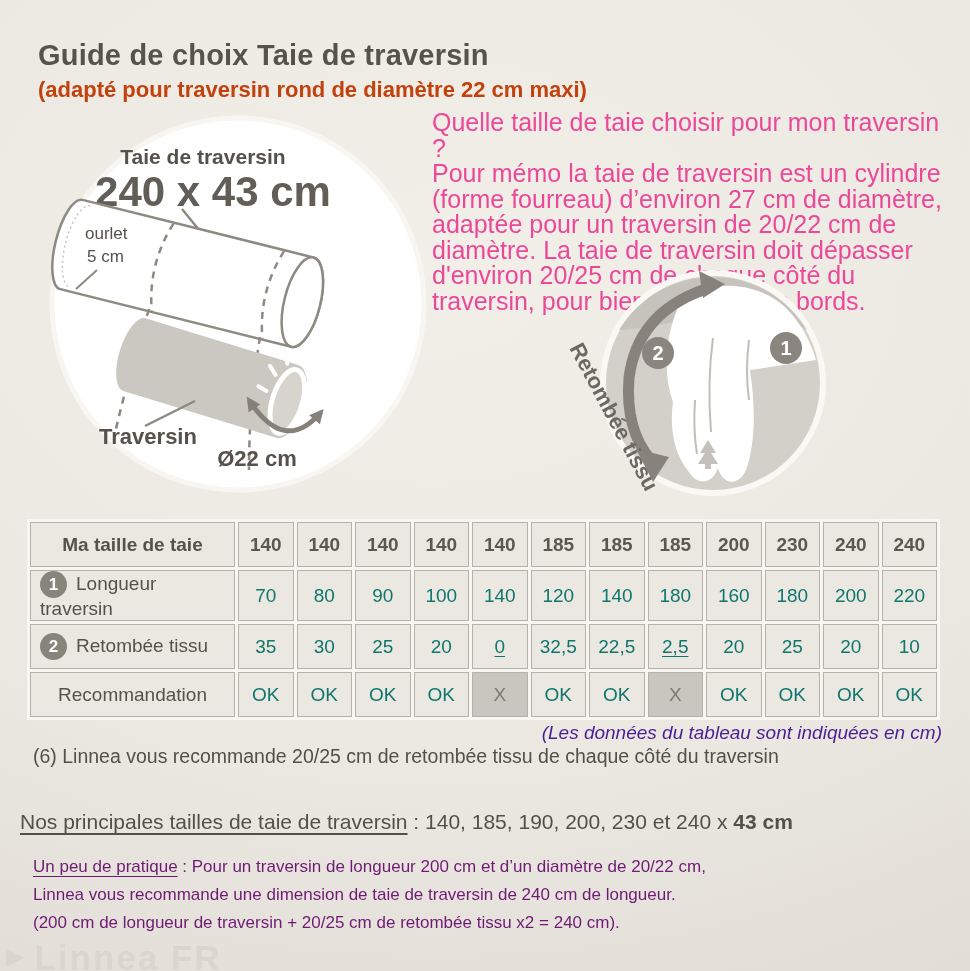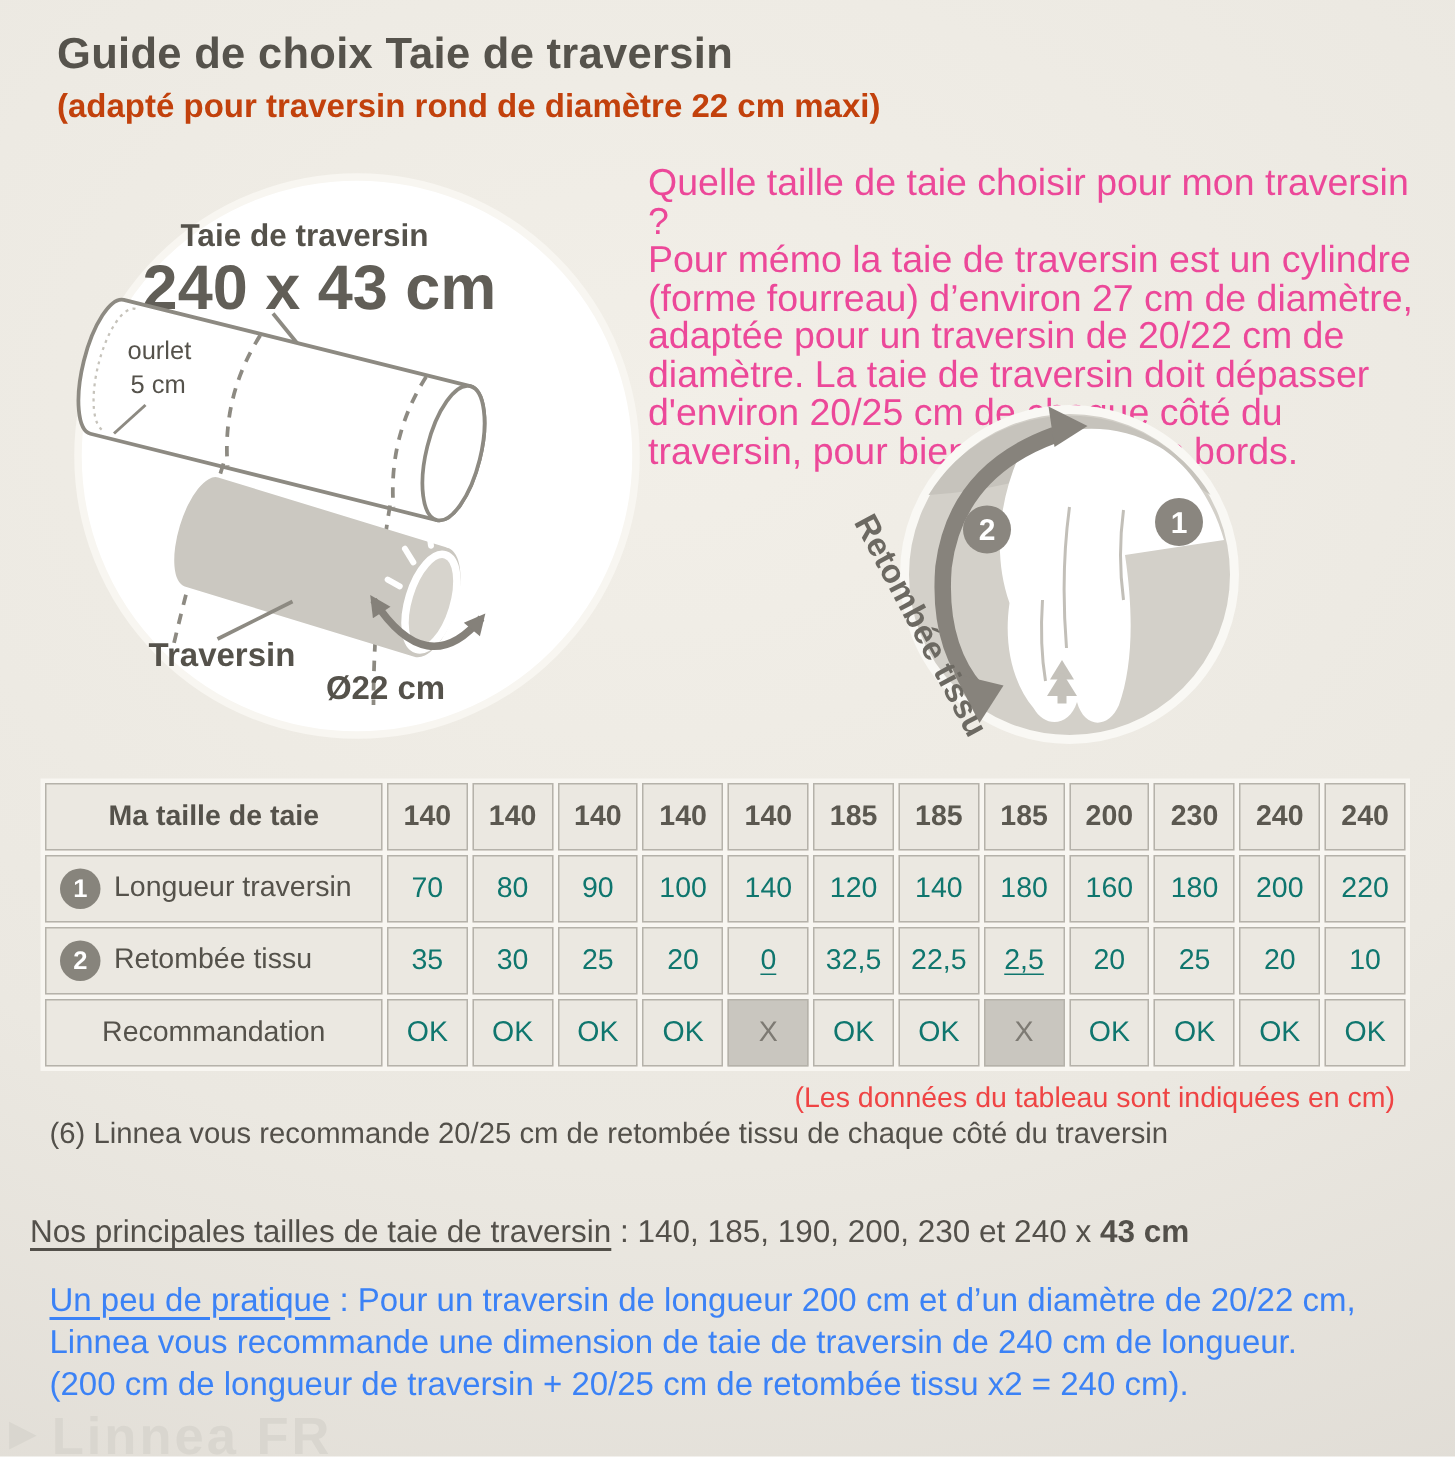--- a/index.html
+++ b/index.html
@@ -6,50 +6,50 @@
   html,body { width:970px; height:971px; }
   body {
     font-family:"Liberation Sans","DejaVu Sans",sans-serif;
     color:#55524b;
     background:radial-gradient(ellipse 130% 95% at 45% 28%, #f2efe8 0%, #ebe8e1 55%, #ddd9d2 100%);
     overflow:hidden; position:relative;
   }
   .page { position:absolute; inset:0; }
   
   .hdr { position:absolute; left:38px; top:20px; }
-  .hdr h1 { font-size:29px; font-weight:bold; color:#56534c; letter-spacing:.2px; }
+  .hdr h1 { font-size:29px; font-weight:bold; color:#56534c; letter-spacing:.2px;margin-top:19px; }
   .hdr h2 { font-size:22px; font-weight:bold; color:#c2410c; margin-top:5px; }
   
   .intro { position:absolute; left:432px; top:110px; width:514px; font-size:25px; line-height:25.5px; color:#ec4899; }
   
   .svg-abs { position:absolute; }
   #taieSvg { left:45px; top:108px; }
   #retSvg  { left:553px; top:250px; }
   
   .size-table { position:absolute; left:27px; top:519px; width:913px;
     border-collapse:separate; border-spacing:3px; background:#f8f6f1; table-layout:fixed; }
   .size-table td { border:1px solid #b5b2aa; background:#ebe8e1; height:45px;
     text-align:center; font-size:19px; color:#0f766e; overflow:hidden; }
-  .size-table td.label-cell { width:225px; color:#55524b; }
+  .size-table td.label-cell { width:205px; color:#55524b; }
   .size-table td.bold-label { font-weight:bold; }
   .size-table td.with-badge { text-align:left; padding-left:9px; }
   .size-table td.head-val { font-weight:bold; color:#5b5850; }
   .size-table td.bad { background:#c9c6bf; color:#7d7a73; }
   .size-table td.underline { text-decoration:underline; text-underline-offset:3px; }
   .badge { display:inline-block; width:27px; height:27px; border-radius:50%;
     background:#87847c; color:#fff; font-weight:bold; font-size:17px; line-height:27px;
     text-align:center; margin-right:9px; vertical-align:middle; }
   
-  .tnote { position:absolute; right:40px; top:722px; font-size:19px; color:#ef4444; }
+  .tnote { position:absolute; right:28px; top:722px; font-style:italic; font-size:19px; color:#4c1d95; }
   .fnotes { position:absolute; left:33px; top:745px; font-size:19.5px; color:#53504a; }
   .fnotes div { margin-bottom:5px; }
   .sizes-line { position:absolute; left:20px; top:810px; font-size:21px; color:#53504a; }
   .sizes-line .lead { text-decoration:underline; text-underline-offset:4px; }
   .sizes-line .bolded { font-weight:bold; }
-  .practice { position:absolute; left:33px; top:853px; width:910px; font-size:22px; line-height:28px; color:#3b82f6; }
+  .practice { position:absolute; left:33px; top:853px; width:910px; font-size:17px; line-height:28px; color:#701a75; }
   .practice .lead { text-decoration:underline; text-underline-offset:4px; }
   
   .watermark { position:absolute; left:6px; top:938px; font-size:35px; font-weight:bold;
     color:#d9d6cf; letter-spacing:2px; white-space:nowrap; }
   .watermark .wm-arrow { font-size:24px; vertical-align:6px; margin-right:8px; }
   svg text { font-family:"Liberation Sans","DejaVu Sans",sans-serif; }
 </style>
 </head>
 <body>
 

